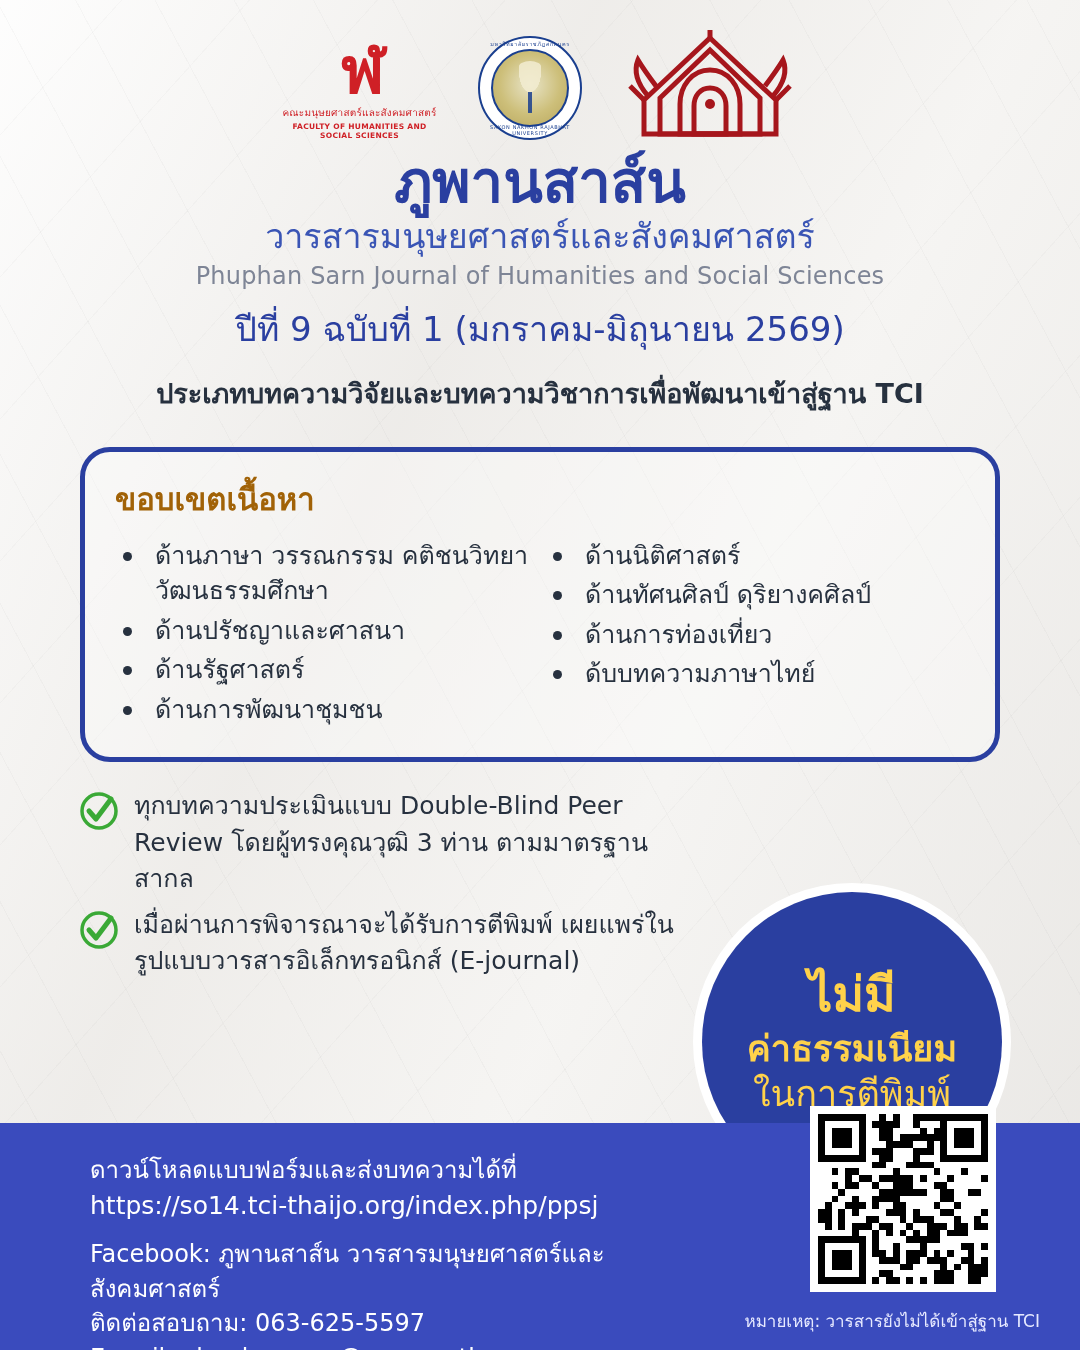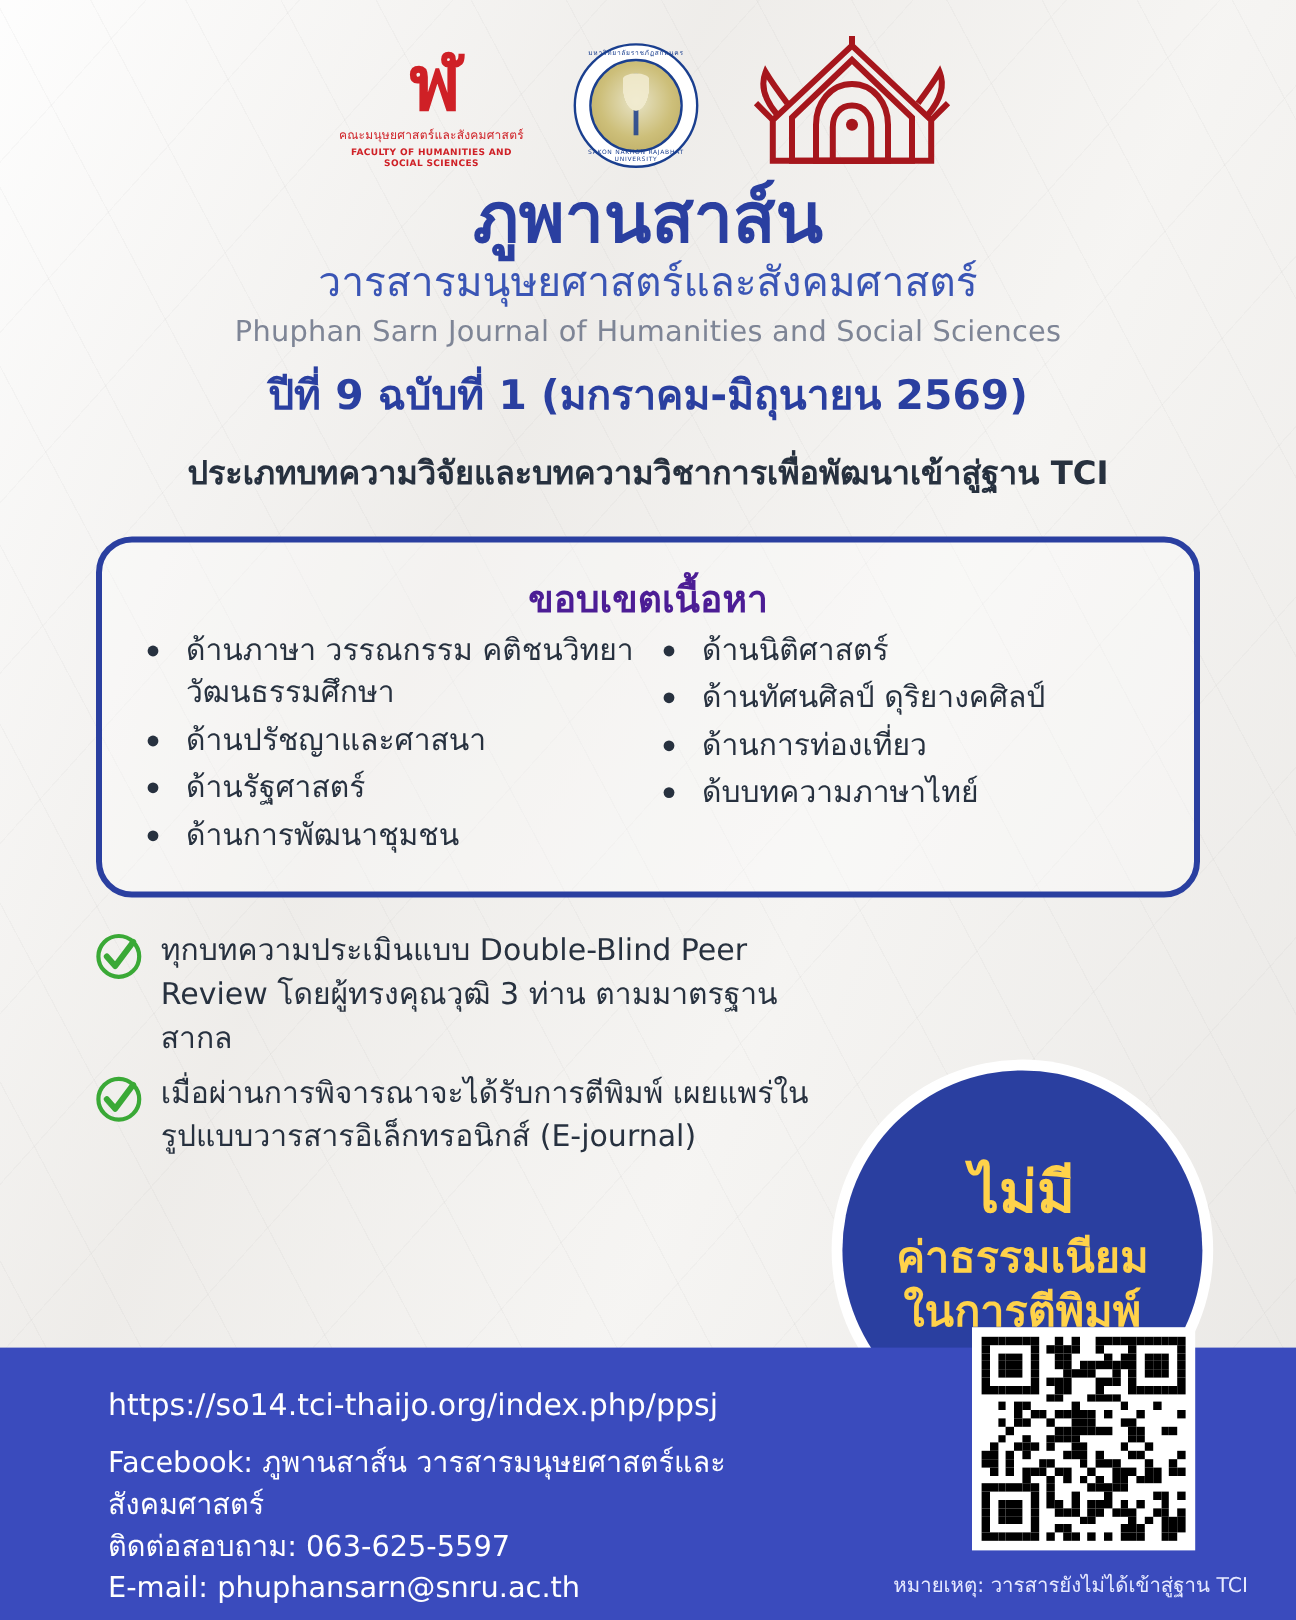--- a/index.html
+++ b/index.html
@@ -97,37 +97,38 @@
     font-size: 34px; color: #3a55b5; margin-top: 4px; line-height: 1.15;
   }
   .journal-sub-en {
     font-size: 24px; color: #7e8596; margin-top: 6px; letter-spacing: .2px;
   }
 
   .call-line1 {
     font-size: 30px; font-weight: bold; color: #27313f; margin-top: 34px;
   }
   .call-line2 {
-    font-size: 34px; font-weight: bold; color: #2a3fa0; margin-top: 12px;
+    font-size: 34px; font-weight: normal; color: #2a3fa0; margin-top: 12px;
   }
   .call-line3 {
     font-size: 27px; font-weight: bold; color: #27313f; margin-top: 16px;
   }
 
   
   .scope-box {
     margin: 32px auto 0;
     width: 920px;
     border: 5px solid #2a3fa0;
     border-radius: 30px;
     padding: 22px 30px 26px;
     background: rgba(255,255,255,0.35);
   }
   .scope-title {
-    text-align: center; font-size: 31px; font-weight: bold; color: #4c1d95;
+    text-align: left; font-size: 31px; font-weight: bold; color: #a16207;
+    margin-bottom: 14px;
   }
   .scope-cols { display: flex; gap: 10px; }
   .scope-col { flex: 1; }
   .scope-col ul { list-style: none; }
   .scope-col li {
     position: relative;
     font-size: 25px; color: #27313f; line-height: 1.42;
     padding-left: 34px; margin-bottom: 4px;
   }
   .scope-col li::before {
@@ -149,21 +150,21 @@
   .free-badge {
     position: absolute; right: 78px; top: 892px;
     width: 300px; height: 300px; border-radius: 50%;
     background: #2a3fa0;
     box-shadow: 0 0 0 9px #ffffff;
     display: flex; flex-direction: column; align-items: center; justify-content: center;
     text-align: center;
   }
   .free-line1 { font-size: 48px; font-weight: bold; color: #ffd24a; line-height: 1.05; }
   .free-line2 { font-size: 36px; font-weight: bold; color: #ffd24a; line-height: 1.15; margin-top: 8px; }
-  .free-line3 { font-size: 36px; font-weight: bold; color: #ffd24a; line-height: 1.15; margin-top: 4px; }
+  .free-line3 { font-size: 36px; font-weight: normal; color: #ffd24a; line-height: 1.15; margin-top: 4px; }
 
   
   .footer {
     position: absolute; left: 0; right: 0; bottom: 0; height: 227px;
     background: #3a4bbd;
     color: #ffffff;
     padding: 30px 40px 0 90px;
   }
   .footer-left { width: 640px; }
   .f-line { font-size: 24px; line-height: 1.45; }
@@ -282,20 +283,21 @@
   </div>
 
   <div class="free-badge">
     <div class="free-line1">ไม่มี</div>
     <div class="free-line2">ค่าธรรมเนียม</div>
     <div class="free-line3">ในการตีพิมพ์</div>
   </div>
 
   <div class="footer">
     <div class="footer-left">
+      <div class="f-line">ดาวน์โหลดแบบฟอร์มและส่งบทความได้ที่</div>
       <div class="f-url">https://so14.tci-thaijo.org/index.php/ppsj</div>
       <div class="f-gap"></div>
       <div class="f-line">Facebook: ภูพานสาส์น วารสารมนุษยศาสตร์และสังคมศาสตร์</div>
       <div class="f-line">ติดต่อสอบถาม: 063-625-5597</div>
       <div class="f-line">E-mail: phuphansarn@snru.ac.th</div>
     </div>
 
     <div class="qr">
       <div class="qr-grid" id="qr-grid">
           <i></i>

